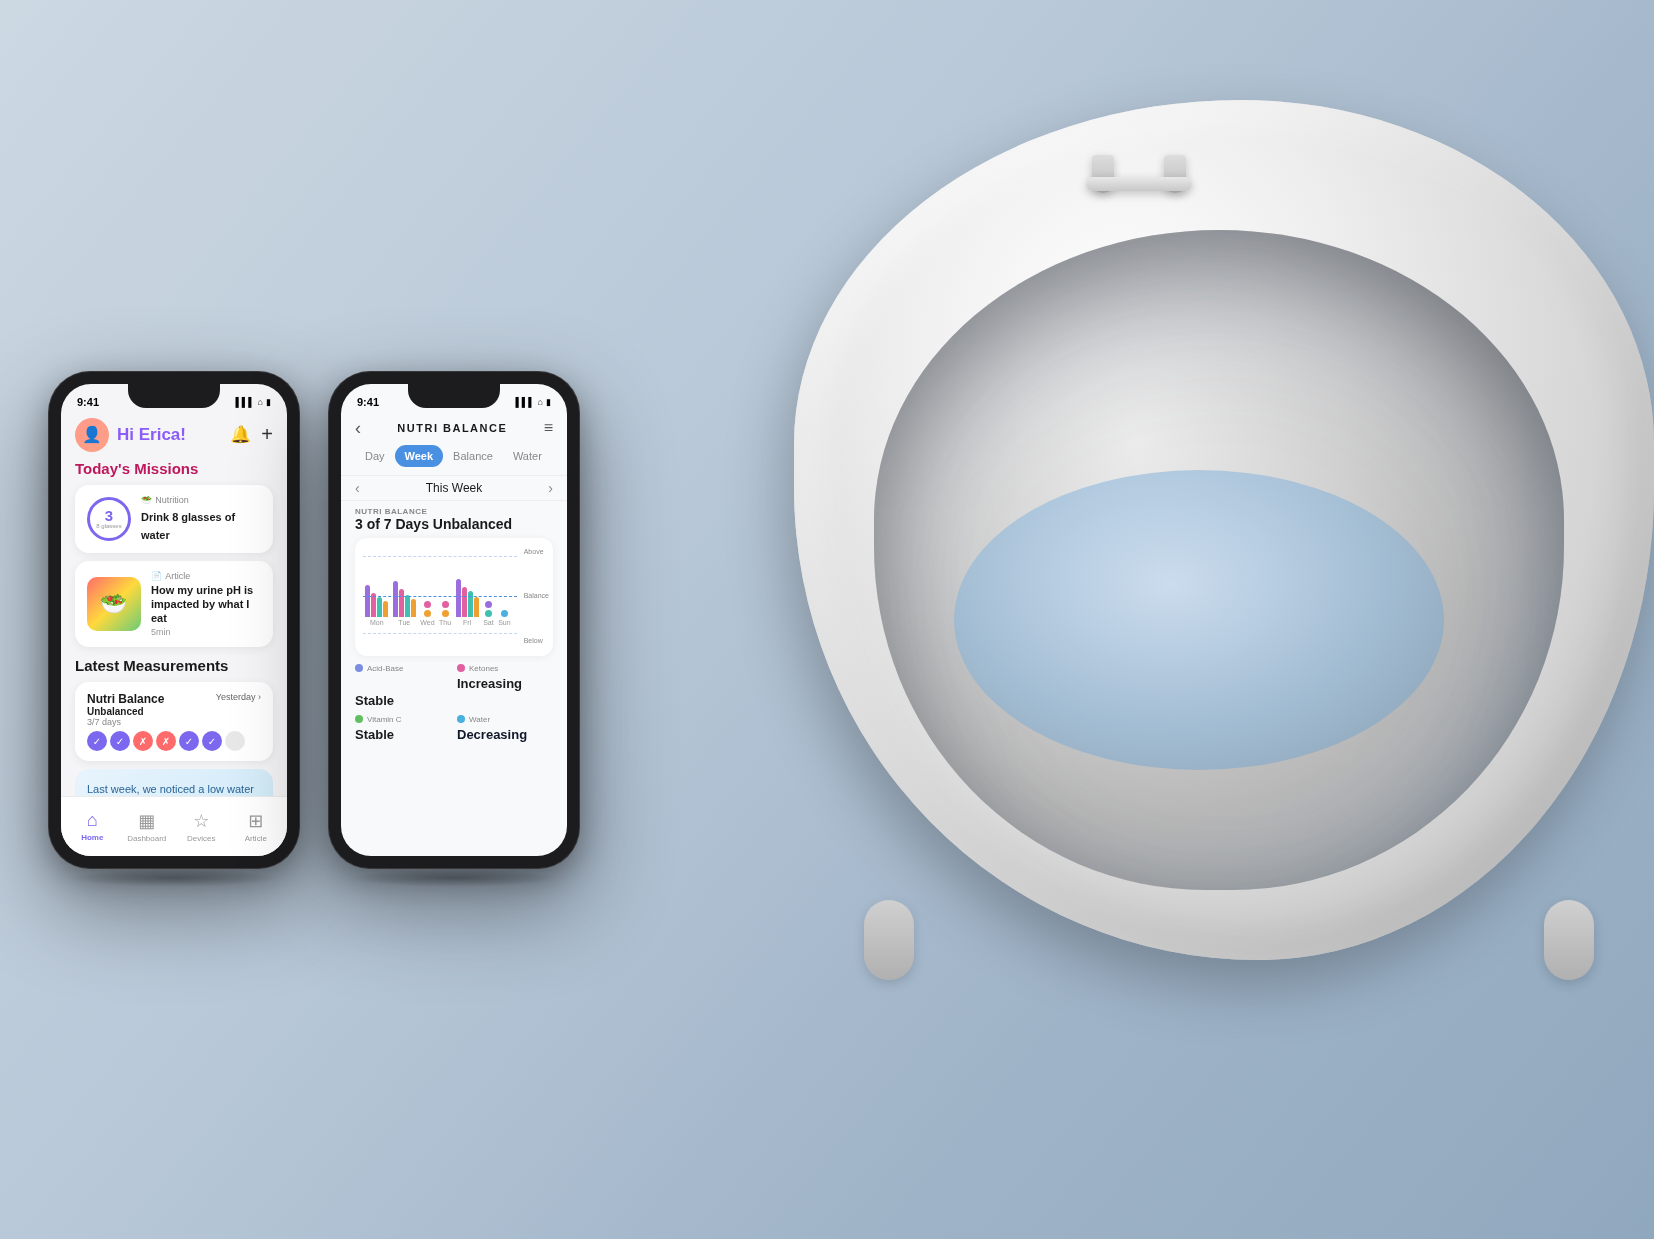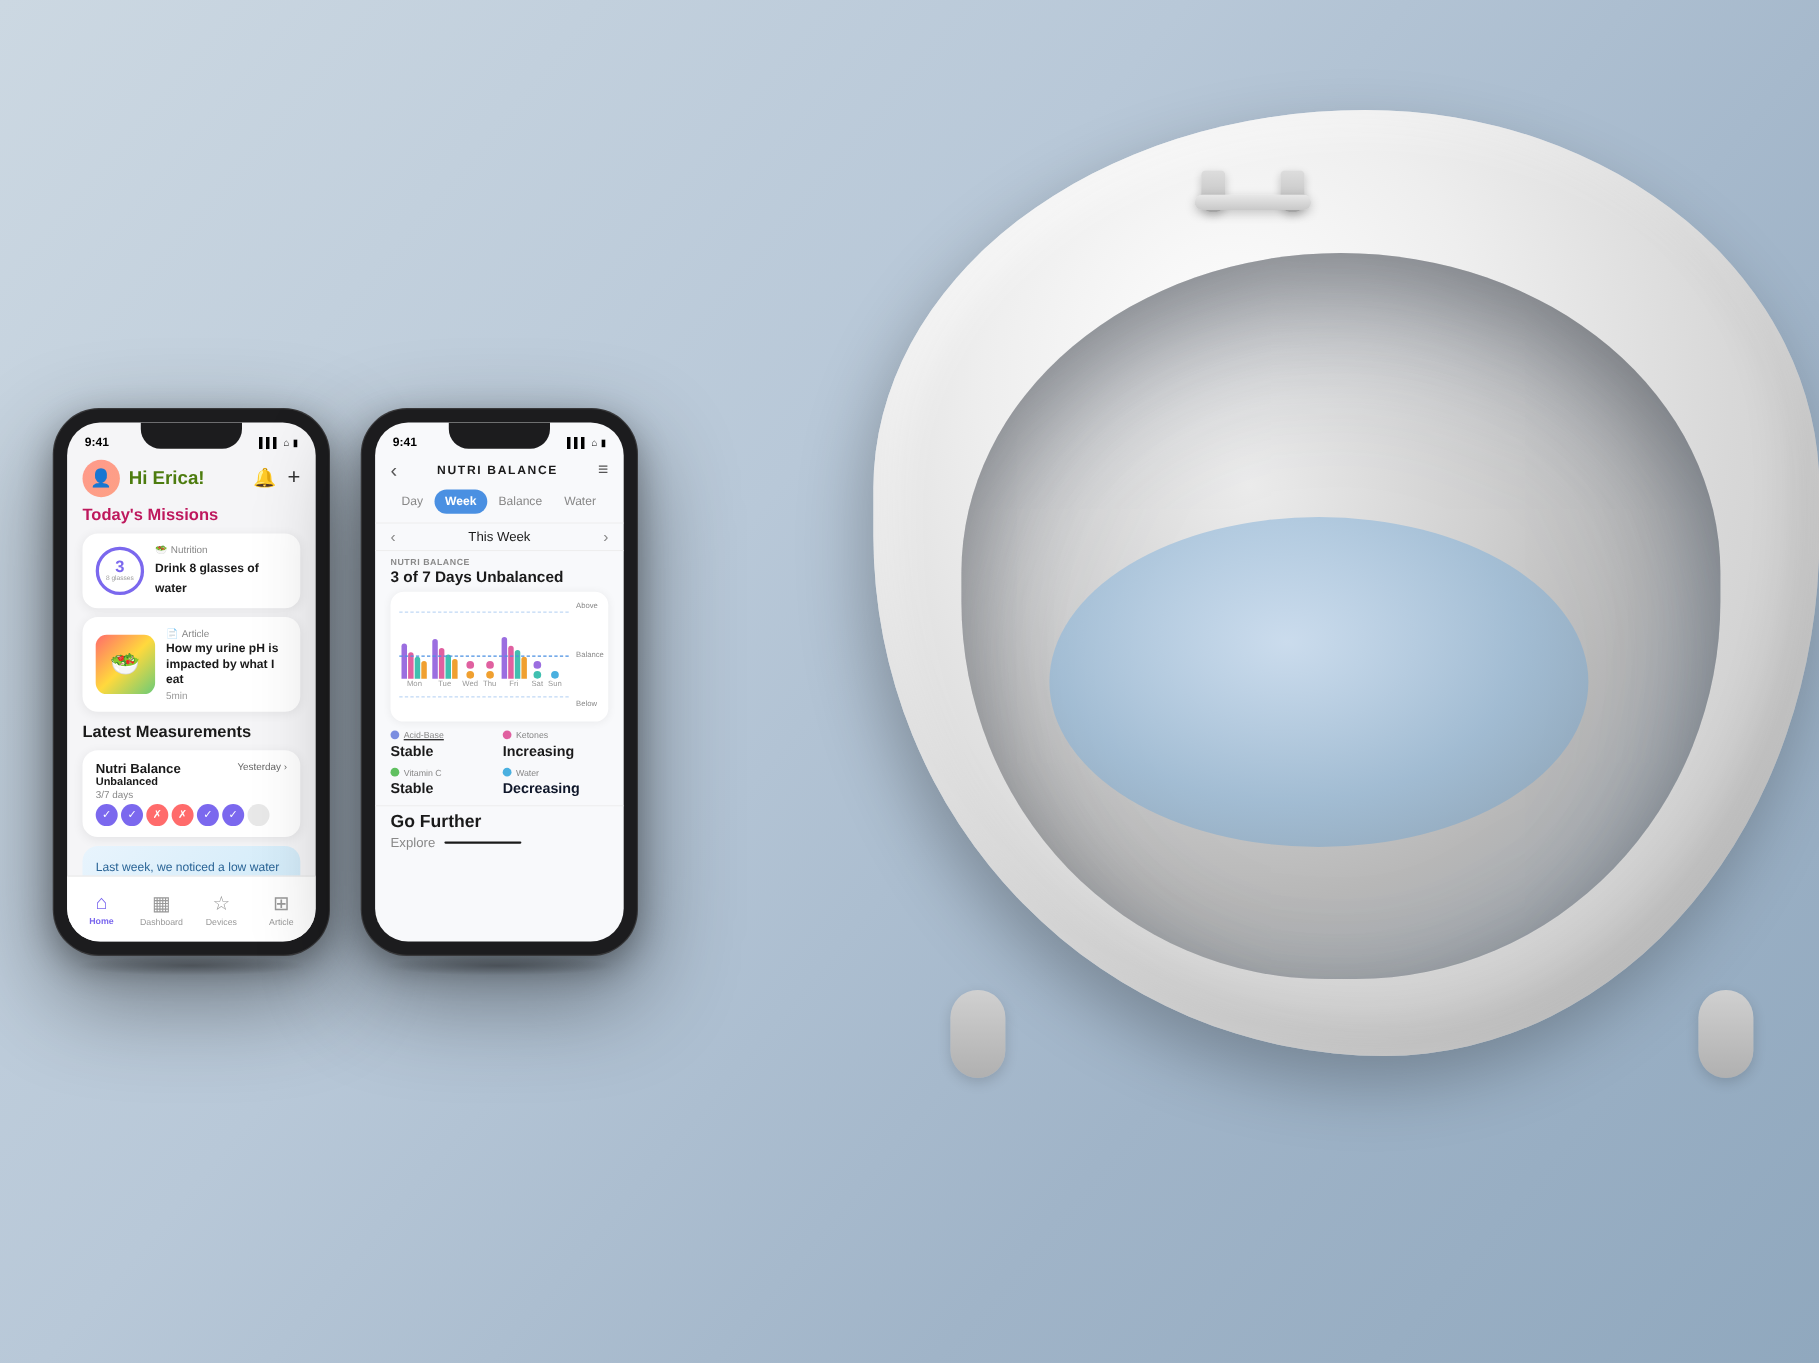--- a/index.html
+++ b/index.html
@@ -50,21 +50,21 @@
             <span>▌▌▌</span>
             <span>⌂</span>
             <span>▮</span>
           </div>
         </div>
 
         <div style="padding:0 14px;overflow:hidden;height:calc(100% - 30px - 60px);">
 
           <div style="display:flex;align-items:center;justify-content:space-between;padding:4px 0 8px;">
             <div style="width:34px;height:34px;border-radius:50%;background:linear-gradient(135deg,#ff9a8b,#fda085);display:flex;align-items:center;justify-content:center;font-size:16px;overflow:hidden;">👤</div>
-            <span style="font-size:17px;font-weight:800;color:#4d7c0f;flex:1;padding-left:8px;">Hi Erica!</span>
+            <span style="font-size:17px;font-weight:800;color:#8b5cf6;flex:1;padding-left:8px;">Hi Erica!</span>
             <div style="display:flex;gap:10px;align-items:center;">
               <span style="font-size:17px;color:#333;">🔔</span>
               <span style="font-size:20px;color:#333;font-weight:300;">+</span>
             </div>
           </div>
 
           <div style="font-size:15px;font-weight:800;color:#be185d;margin-bottom:8px;">Today's Missions</div>
 
           <div style="background:#fff;border-radius:14px;padding:10px 12px;margin-bottom:8px;box-shadow:0 2px 10px rgba(0,0,0,0.07);display:flex;align-items:center;gap:10px;">
             <div style="width:44px;height:44px;border-radius:50%;border:3px solid #7b68ee;display:flex;flex-direction:column;align-items:center;justify-content:center;flex-shrink:0;">
@@ -254,21 +254,21 @@
                 <div style="width:7px;height:7px;border-radius:50%;background:#4ab0e0;"></div>
               </div>
               <span style="font-size:7px;color:#999;margin-top:1px;">Sun</span>
             </div>
           </div>
         </div>
 
         <div style="display:grid;grid-template-columns:1fr 1fr;gap:6px;padding:0 14px;margin-bottom:6px;">
 
           <div>
-            <div style="display:flex;align-items:flex-start;gap:4px;margin-bottom:1px;text-decoration:underline;">
+            <div style="display:flex;align-items:flex-start;gap:4px;margin-bottom:18px;">
               <div style="width:8px;height:8px;border-radius:50%;background:#7b8ee0;"></div>
               <span style="font-size:8px;color:#888;">Acid-Base</span>
             </div>
             <span style="font-size:13px;font-weight:700;color:#1a1a1a;">Stable</span>
           </div>
 
           <div>
             <div style="display:flex;align-items:center;gap:4px;margin-bottom:1px;">
               <div style="width:8px;height:8px;border-radius:50%;background:#e060a0;"></div>
               <span style="font-size:8px;color:#888;">Ketones</span>
@@ -286,27 +286,20 @@
 
           <div>
             <div style="display:flex;align-items:center;gap:4px;margin-bottom:1px;">
               <div style="width:8px;height:8px;border-radius:50%;background:#4ab0e0;"></div>
               <span style="font-size:8px;color:#888;">Water</span>
             </div>
             <span style="font-size:13px;font-weight:700;color:#0f172a;">Decreasing</span>
           </div>
         </div>
 
-        <div style="padding:6px 14px 0;border-top:1px solid #eeeeee;">
-          <div style="font-size:16px;font-weight:800;color:#1a1a1a;margin-bottom:2px;">Go Further</div>
-          <div style="display:flex;align-items:center;gap:8px;">
-            <span style="font-size:12px;color:#888;">Explore</span>
-            <div style="flex:1;height:2px;background:#1a1a1a;border-radius:1px;max-width:70px;"></div>
-          </div>
-        </div>
 
       </div>
 
       <div style="position:absolute;bottom:-18px;left:50%;transform:translateX(-50%);width:210px;height:18px;background:radial-gradient(ellipse,rgba(0,0,0,0.28) 0%,transparent 70%);border-radius:50%;"></div>
     </div>
 
   </div>
 </div>
 
 </body></html>

